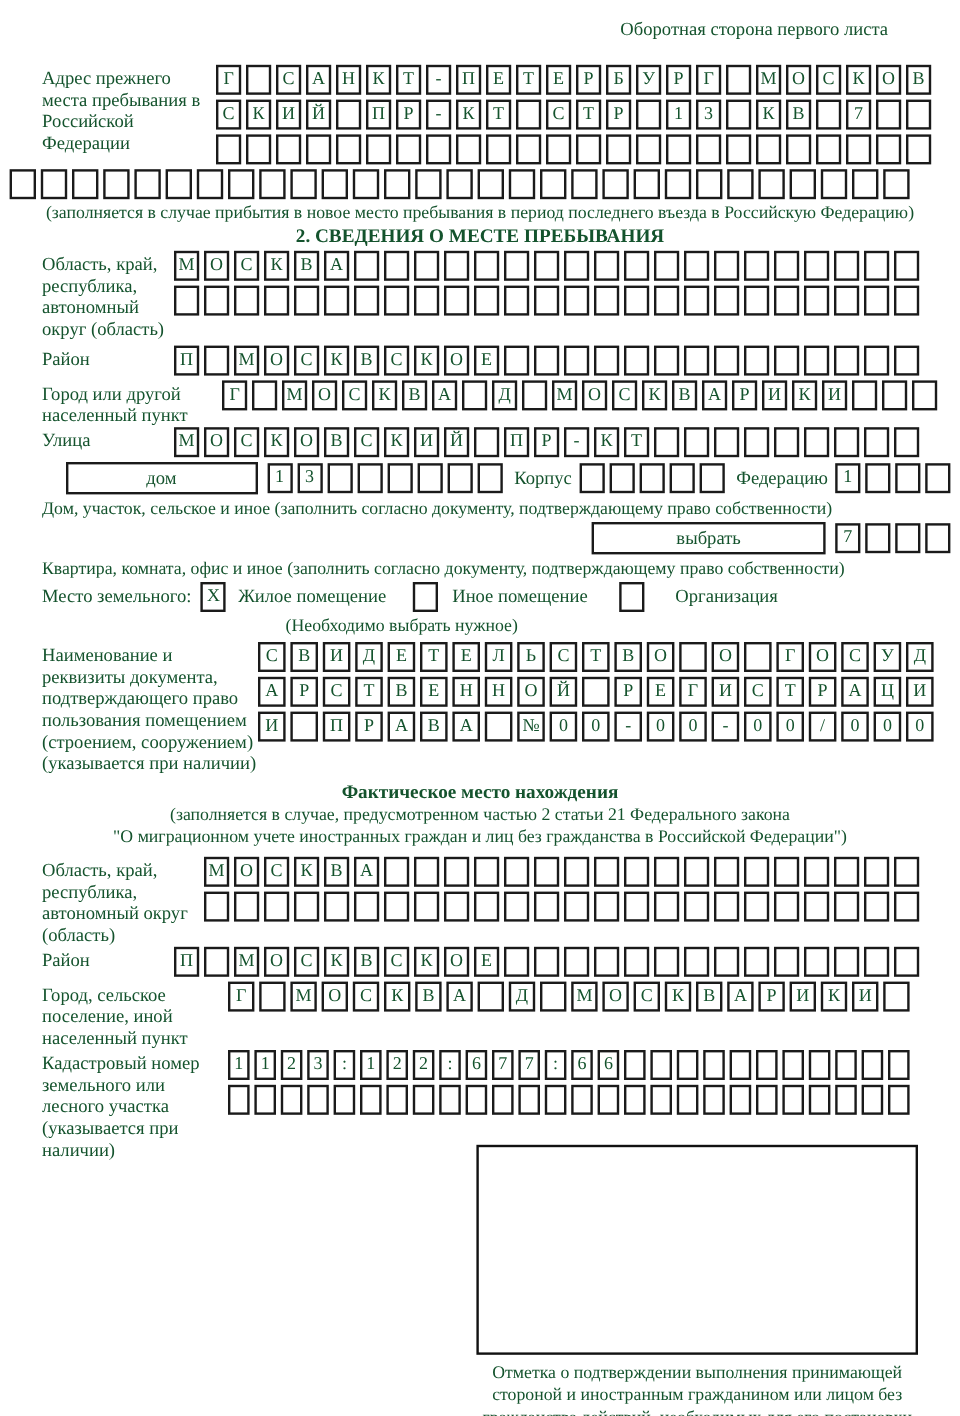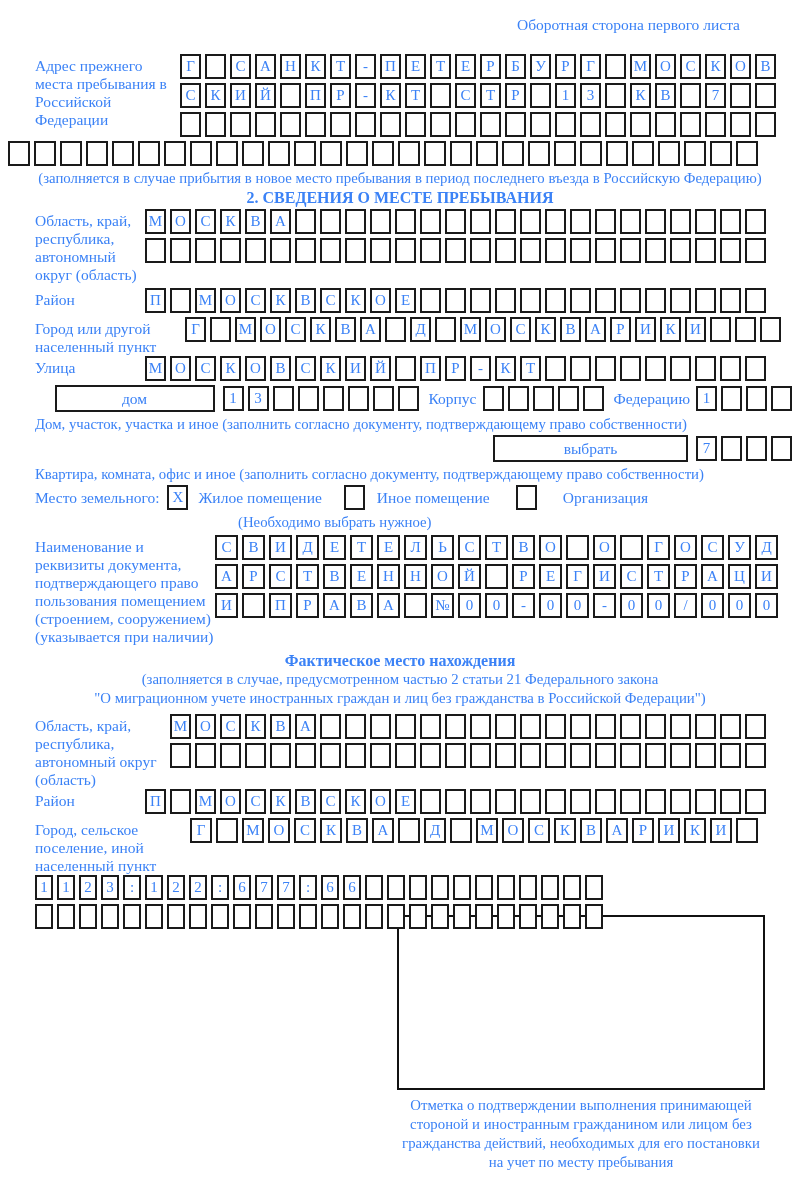--- a/index.html
+++ b/index.html
@@ -1,18 +1,18 @@
 <!DOCTYPE html>
 <html><head>
 <meta charset="utf-8">
 <style>
   * { box-sizing: border-box; margin: 0; padding: 0; }
   body { background: #ffffff; }
   .page {
-    width: 800px; height: 1180px; background: #fff; color: #3b82f6;
+    width: 800px; height: 1180px; background: #fff; color: #14532d;
     font-family: "Liberation Serif", serif; font-size: 15.5px;
     overflow: hidden; padding: 16px 8px 0 8px; position: relative;
   }
   .hdr { text-align: right; padding-right: 52px; }
   .frow { display: flex; align-items: flex-start; margin-left: 27px; font-family: Liberation Serif, serif; }
   .flabel { flex: 0 0 auto; line-height: 18px; padding-top: 3px; }
   .lw110 { width: 110px; } .lw135 { width: 135px; } .lw145 { width: 145px; }
   .lw150 { width: 150px; } .lw155 { width: 155px; } .lw180 { width: 180px; }
   .fboxes { display: flex; flex-direction: column; gap: 4px; }
   .brow { display: flex; gap: 4px; flex-wrap: nowrap; }
@@ -343,21 +343,21 @@
         <span class="cbox"></span>
       </div>
     <span class="inline-lbl">Федерацию</span>
     <div class="brow">
         <span class="cbox">1</span>
         <span class="cbox"></span>
         <span class="cbox"></span>
         <span class="cbox"></span>
       </div>
   </div>
-  <div class="caption ml27">Дом, участок, участка и иное (заполнить согласно документу, подтверждающему право собственности)</div>
+  <div class="caption ml27">Дом, участок, сельское и иное (заполнить согласно документу, подтверждающему право собственности)</div>
 
   <div class="apt-row mt2">
     <div class="bigbox" style="width:195px">выбрать</div>
     <div class="brow" style="margin-left:8px">
         <span class="cbox">7</span>
         <span class="cbox"></span>
         <span class="cbox"></span>
         <span class="cbox"></span>
       </div>
   </div>
@@ -568,20 +568,21 @@
           <span class="cbox">Р</span>
           <span class="cbox">И</span>
           <span class="cbox">К</span>
           <span class="cbox">И</span>
           <span class="cbox"></span>
         </div>
     </div>
   </div>
 
   <div class="frow">
+    <div class="flabel lw155">Кадастровый номер земельного или лесного участка (указывается при наличии)</div>
     <div class="fboxes w18">
       <div class="brow">
           <span class="cbox">1</span>
           <span class="cbox">1</span>
           <span class="cbox">2</span>
           <span class="cbox">3</span>
           <span class="cbox">:</span>
           <span class="cbox">1</span>
           <span class="cbox">2</span>
           <span class="cbox">2</span>

